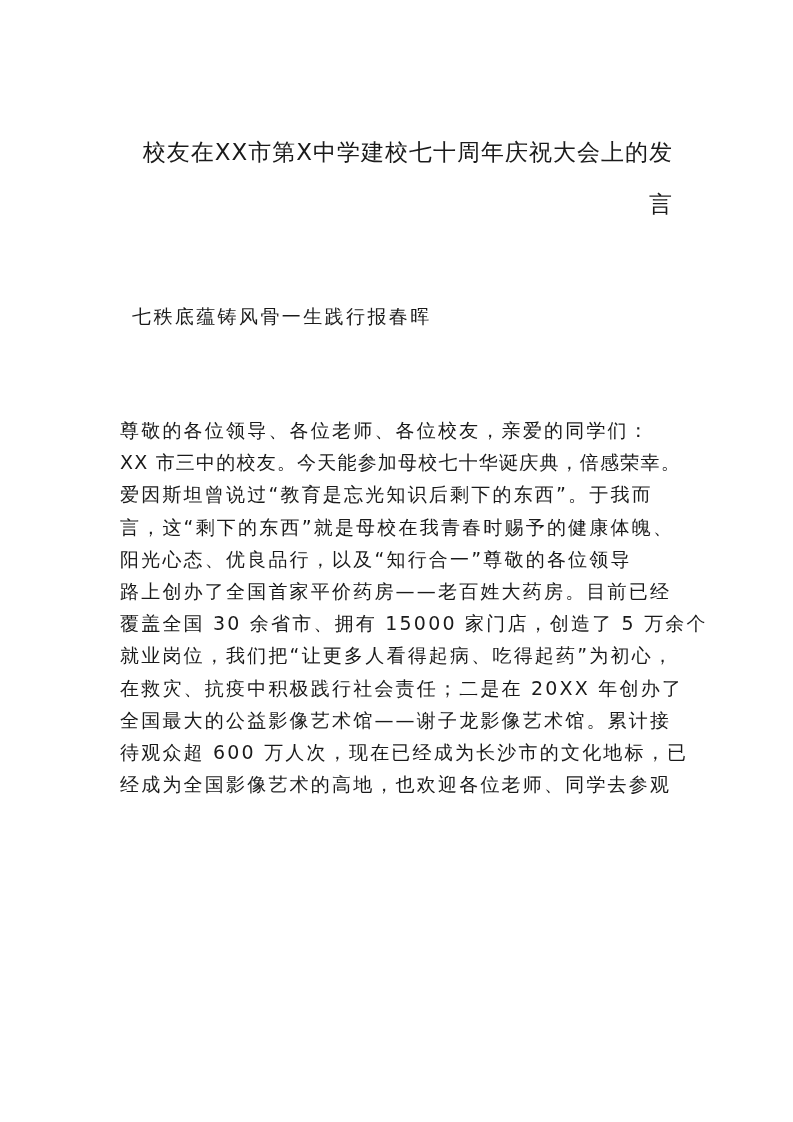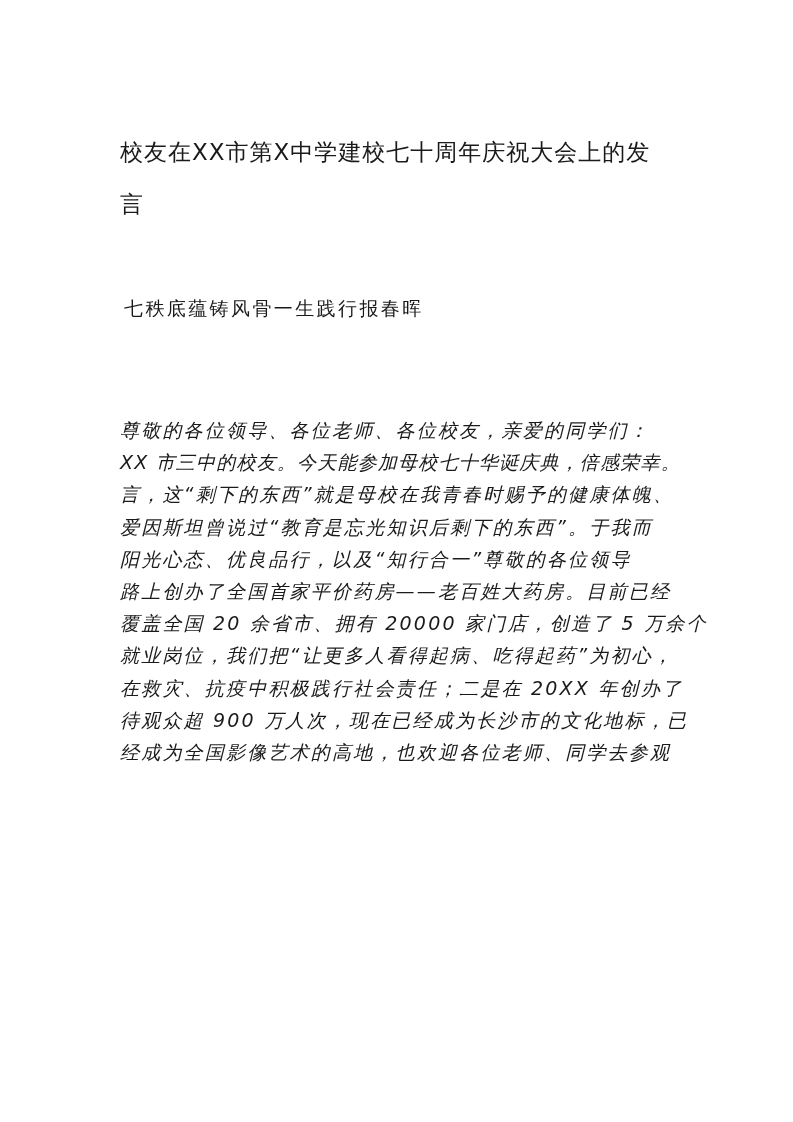--- a/index.html
+++ b/index.html
@@ -19,70 +19,70 @@
     position: absolute;
     left: 120px;
     top: 0;
     width: 553px;
   }
   .title {
     position: absolute;
     left: 0;
     top: 126px;
     width: 553px;
-    text-align: left;
+    text-align: right;
     font-size: 23px;
     line-height: 52px;
     letter-spacing: 1px;
     margin: 0;
     font-weight: normal;
   }
   .subtitle {
     position: absolute;
     left: 0;
     top: 290px;
     font-size: 19px;
     line-height: 28px;
     letter-spacing: 2.4px;
-    margin: 4px;
+    margin: 12px;
   }
   .body {
     position: absolute;
     left: 0;
     top: 414px;
     width: 553px;
     font-size: 19px;
     line-height: 32.2px;
     text-align: justify;
     text-align-last: left;
   }
   .body p {
     margin: 0;
     white-space: nowrap;
     letter-spacing: 2.2px;
-    font-style: italic;
   }
 </style>
 </head>
 <body>
 
 <div class="page">
   <h1 class="title">
     <span>校友在XX市第X中学建校七十周年庆祝大会上的发</span><br>
     <span>言</span>
   </h1>
 
   <p class="subtitle">七秩底蕴铸风骨一生践行报春晖</p>
 
   <div class="body">
     <p>尊敬的各位领导、各位老师、各位校友，亲爱的同学们：</p>
     <p style="letter-spacing:1.2px">XX 市三中的校友。今天能参加母校七十华诞庆典，倍感荣幸。</p>
+    <p>爱因斯坦曾说过“教育是忘光知识后剩下的东西”。于我而</p>
     <p>言，这“剩下的东西”就是母校在我青春时赐予的健康体魄、</p>
-    <p>爱因斯坦曾说过“教育是忘光知识后剩下的东西”。于我而</p>
     <p>阳光心态、优良品行，以及“知行合一”尊敬的各位领导</p>
     <p>路上创办了全国首家平价药房——老百姓大药房。目前已经</p>
-    <p>覆盖全国 20 余省市、拥有 20000 家门店，创造了 5 万余个</p>
+    <p>覆盖全国 30 余省市、拥有 15000 家门店，创造了 5 万余个</p>
     <p>就业岗位，我们把“让更多人看得起病、吃得起药”为初心，</p>
     <p>在救灾、抗疫中积极践行社会责任；二是在 20XX 年创办了</p>
-    <p>待观众超 900 万人次，现在已经成为长沙市的文化地标，已</p>
+    <p>全国最大的公益影像艺术馆——谢子龙影像艺术馆。累计接</p>
+    <p>待观众超 600 万人次，现在已经成为长沙市的文化地标，已</p>
     <p>经成为全国影像艺术的高地，也欢迎各位老师、同学去参观</p>
   </div>
 </div>
 
 </body></html>

